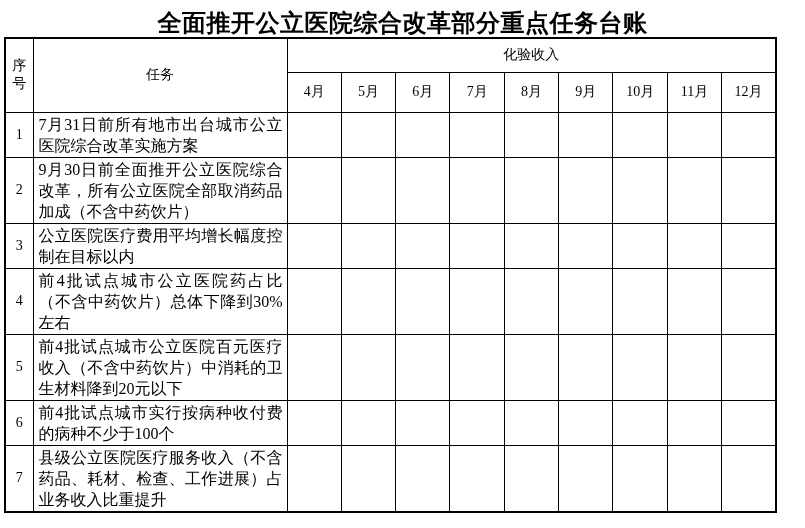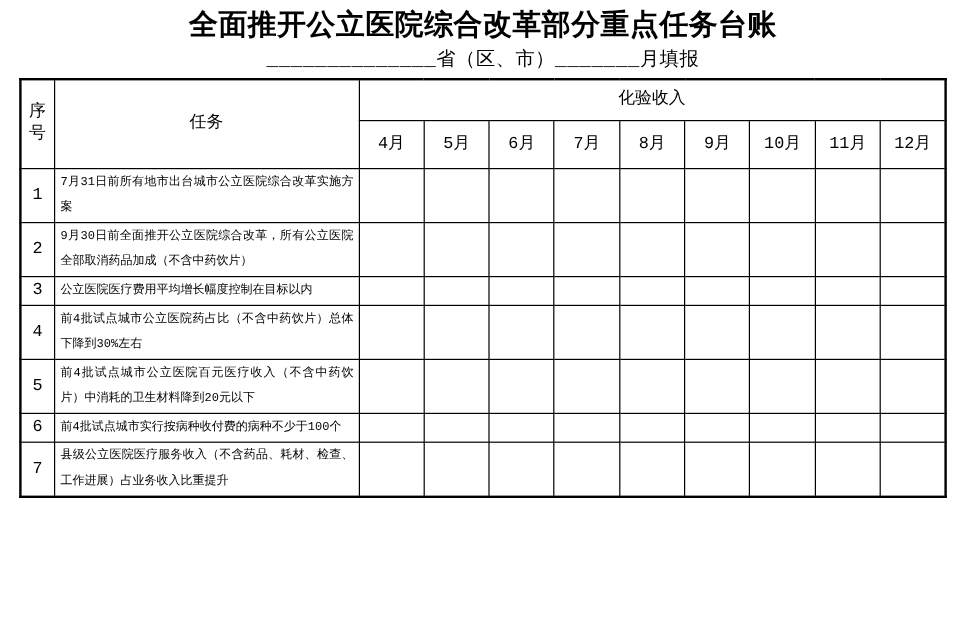--- a/index.html
+++ b/index.html
@@ -3,21 +3,21 @@
 <meta charset="utf-8">
 <style>
   * { box-sizing: border-box; margin: 0; padding: 0; }
   html, body {
     width: 805px; height: 528px;
     background: #ffffff;
     overflow: hidden;
     font-family: "Liberation Serif", "DejaVu Serif", serif;
     color: #000000;
   }
-  .page { width: 805px; height: 528px; background: #fff; font-family: Liberation Mono, monospace; }
+  .page { width: 805px; height: 528px; background: #fff; }
 
   .doc-title {
     text-align: center;
     font-size: 24px;
     font-weight: bold;
     letter-spacing: 0.5px;
     padding-top: 9px;
     line-height: 28px;
   }
   .doc-subtitle {
@@ -26,21 +26,21 @@
     line-height: 22px;
     margin-top: 2px;
     margin-bottom: 4px;
     letter-spacing: 0.5px;
   }
 
   table.ledger {
     border-collapse: collapse;
     table-layout: fixed;
     width: 773px;
-    margin-left: 16px;
+    margin-left: 4px;
     border: 2px solid #000;
   }
   .ledger th, .ledger td {
     border: 1px solid #000;
     font-weight: normal;
     vertical-align: middle;
   }
 
   col.c-seq  { width: 28px; }
   col.c-task { width: 254px; }
@@ -56,36 +56,35 @@
     word-break: break-all;
     padding: 0 1px;
     font-size: 14px;
   }
 
   .ledger tbody td.seq {
     text-align: center;
     font-size: 14px;
   }
   .ledger tbody td.task {
-    font-size: 10px;
+    font-size: 16px;
     line-height: 21px;
     padding: 1px 4px 1px 5px;
     text-align: justify;
     word-break: break-all;
   }
   .ledger tbody td.prog { background: #fff; }
 </style>
 </head>
 <body>
 
 <div class="page">
 
   <div class="doc-title">全面推开公立医院综合改革部分重点任务台账</div>
 
-  <div class="doc-subtitle">______________省（区、市）_______月填报</div>
 
   <table class="ledger">
     <colgroup>
       <col class="c-seq">
       <col class="c-task">
       <col>
         <col>
         <col>
         <col>
         <col>

